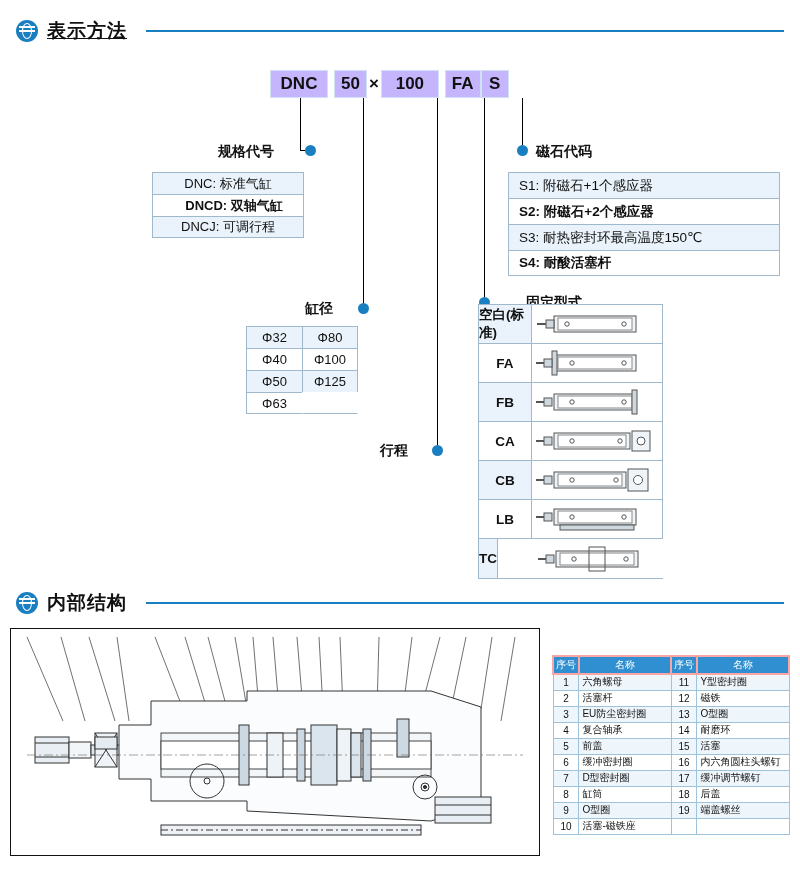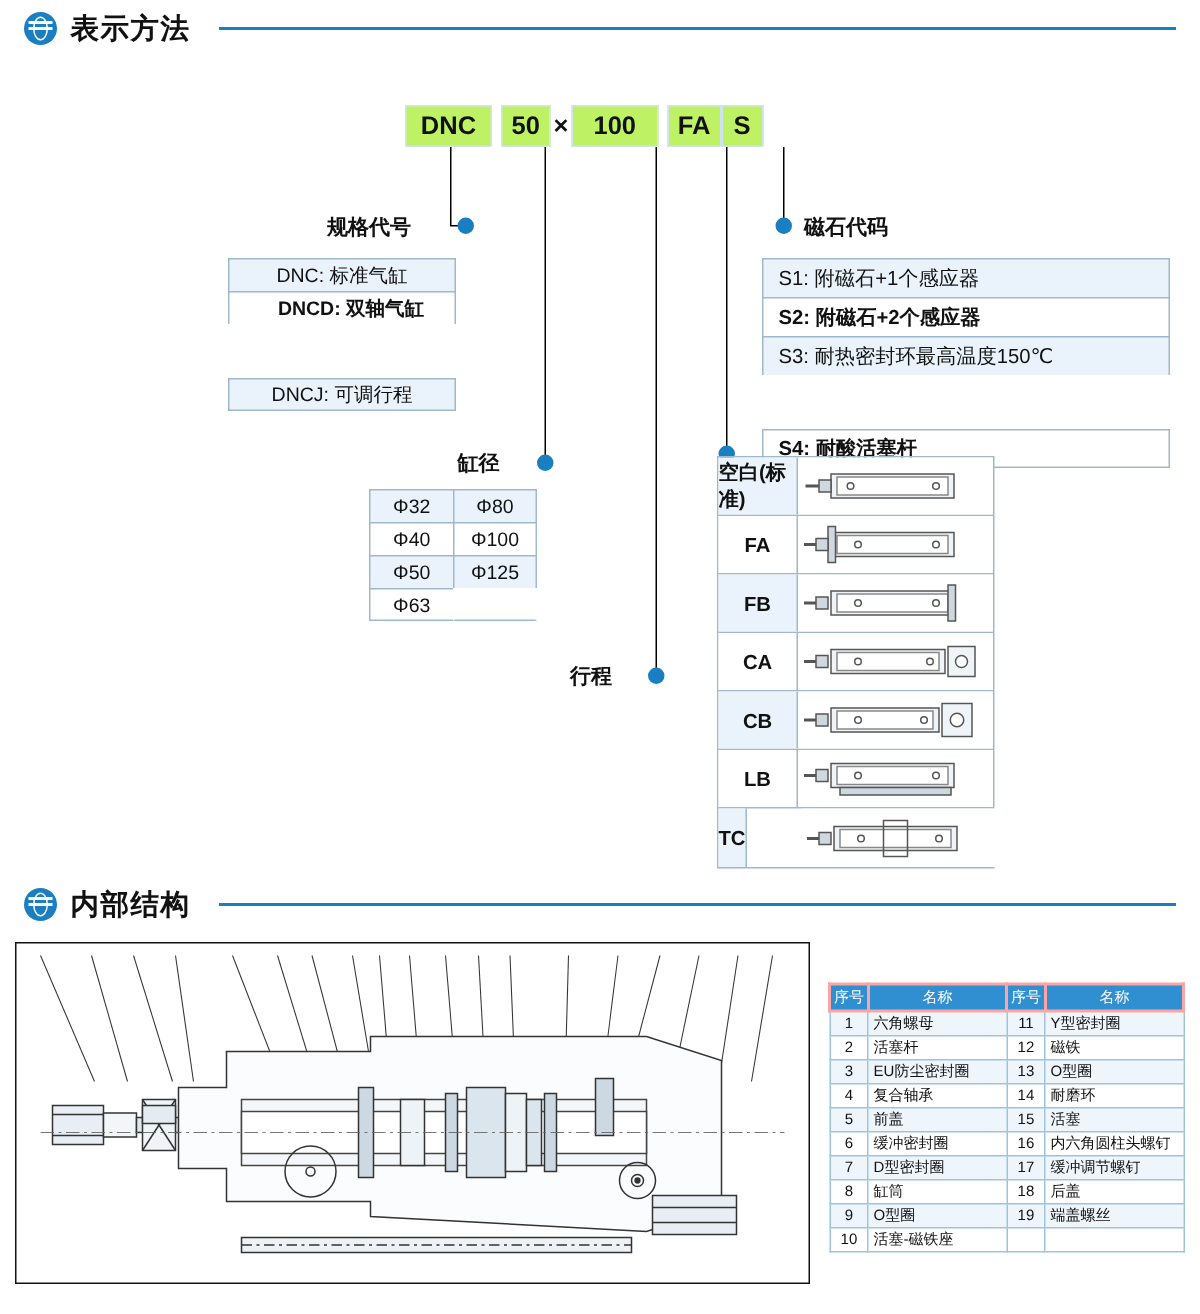--- a/index.html
+++ b/index.html
@@ -34,31 +34,31 @@
     content: "";
     position: absolute; left: 6px; right: 6px; top: 3px; bottom: 3px;
     border: 1.5px solid #fff; border-radius: 50%;
   }
   .sec-head .title {
     font-size: 19px; font-weight: bold; letter-spacing: 1px;
     padding-right: 10px; white-space: nowrap;
   }
   .sec-head .rule { flex: 1 1 auto; height: 2px; background: #1a7fc1; }
 
-  #sec1 { position: absolute; left: 10px; top: 6px; width: 780px; }
+  #sec1 { position: absolute; left: 10px; top: 18px; width: 780px; text-decoration: underline; }
   #sec2 { position: absolute; left: 10px; top: 590px; width: 780px; }
 
   
   #code-row {
     position: absolute; left: 270px; top: 70px;
     display: flex; align-items: center;
     height: 28px;
   }
   .codebox {
-    background: #bef264;
+    background: #c4b5fd;
     border: 1px solid #cfe3f3;
     height: 28px; min-width: 28px;
     display: flex; align-items: center; justify-content: center;
     font-size: 17px; font-weight: bold; color: #111;
     padding: 1px 6px;
   }
   .codebox.wide { min-width: 58px; }
   .codesep {
     font-size: 17px; font-weight: bold; padding: 0 2px; color: #111;
   }
@@ -80,21 +80,21 @@
   
   .stack { position: absolute; }
   .stack .row {
     border: 1px solid #9fb8cc;
     border-bottom: none;
     background: #eaf3fb;
     font-size: 13px;
     display: flex; align-items: center; justify-content: center;
     white-space: nowrap;
   }
-  .stack .row:last-child { border-bottom: 1px solid #9fb8cc; margin-top: 36px; }
+  .stack .row:last-child { border-bottom: 1px solid #9fb8cc; }
   .stack .row.alt { background: #ffffff; padding-left: 12px; }
   .stack .row.bold { font-weight: bold; }
 
   
   #spec-stack { left: 152px; top: 172px; width: 152px; }
   #spec-stack .row { height: 22px; }
 
   
   #bore-stack { left: 246px; top: 326px; width: 112px; }
   #bore-stack .brow { display: flex; }

